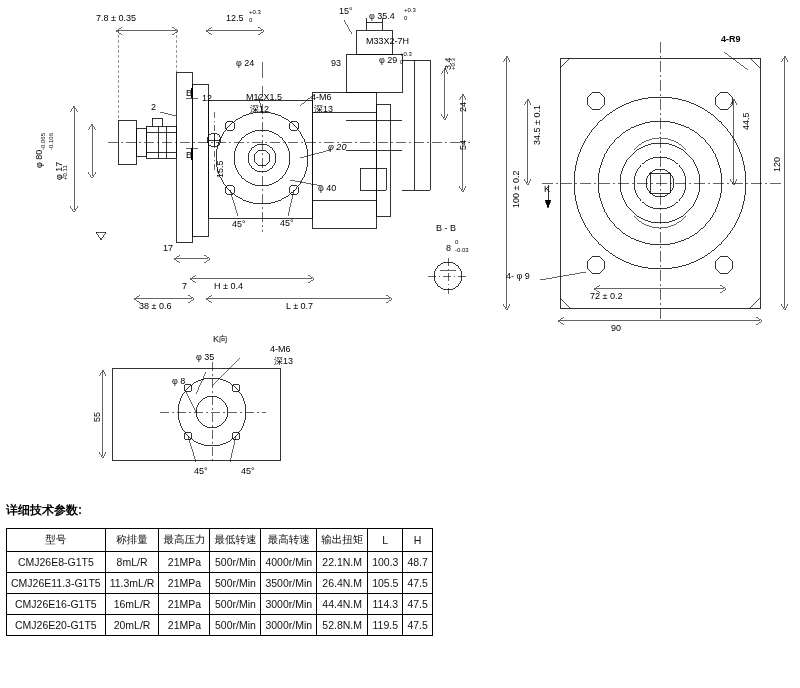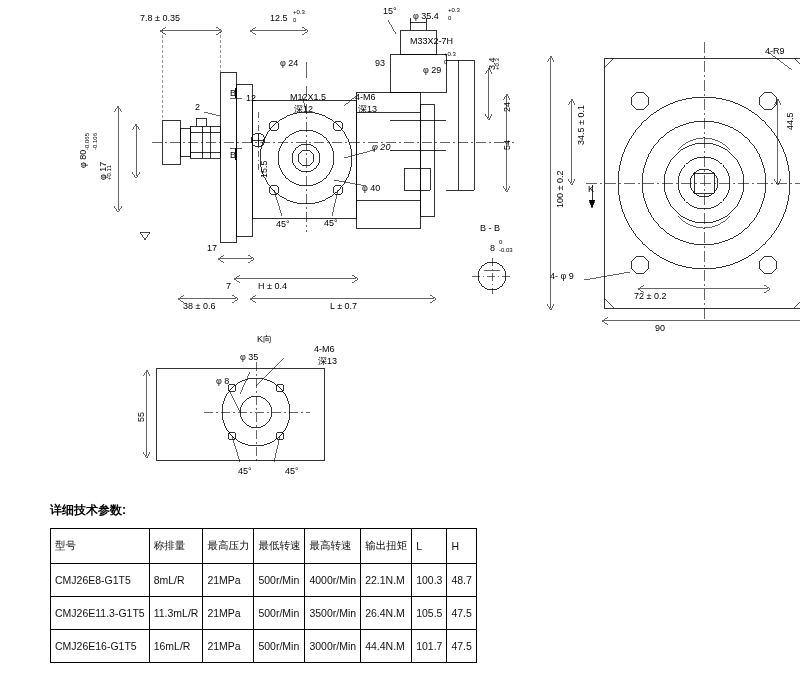--- a/index.html
+++ b/index.html
@@ -13,21 +13,20 @@
     position: relative;
     font-family: "Liberation Sans", sans-serif;
     color: #111;
     overflow: hidden;
   }
   #sheet {
     position: absolute;
     left: 0; top: 0;
     width: 706px;
     height: 688px;
-    margin-left: 44px;
   }
   svg.draw {
     position: absolute;
     left: 0; top: 0;
     width: 800px;
     height: 688px;
   }
   .lbl {
     position: absolute;
     font-family: "Liberation Sans", sans-serif;
@@ -50,22 +49,22 @@
   }
   #spec-table {
     position: absolute;
     left: 6px;
     top: 528px;
     border-collapse: collapse;
     font-size: 10.5px;
   }
   #spec-table th, #spec-table td {
     border: 1px solid #000;
-    padding: 10px 4px;
-    text-align: left;
+    padding: 4px 4px;
+    text-align: center;
     font-weight: normal;
     white-space: nowrap;
     height: 16px;
     box-sizing: border-box;
   }
   #spec-table th { font-weight: normal; }
 </style>
 </head>
 <body>
 
@@ -241,21 +240,21 @@
 
   <div class="lbl" style="left:96px;top:13px;">7.8 ± 0.35</div>
   <div class="lbl" style="left:226px;top:13px;">12.5</div>
   <div class="lbl xs" style="left:249px;top:9px;">+0.3</div>
   <div class="lbl xs" style="left:249px;top:17px;">0</div>
   <div class="lbl" style="left:339px;top:6px;">15°</div>
   <div class="lbl" style="left:369px;top:11px;">φ 35.4</div>
   <div class="lbl xs" style="left:404px;top:7px;">+0.3</div>
   <div class="lbl xs" style="left:404px;top:15px;">0</div>
   <div class="lbl" style="left:366px;top:36px;">M33X2-7H</div>
-  <div class="lbl" style="left:379px;top:65px;">φ 29</div>
+  <div class="lbl" style="left:379px;top:55px;">φ 29</div>
   <div class="lbl xs" style="left:400px;top:51px;">+0.3</div>
   <div class="lbl xs" style="left:400px;top:59px;">0</div>
   <div class="lbl" style="left:331px;top:58px;">93</div>
   <div class="lbl" style="left:236px;top:58px;">φ 24</div>
   <div class="lbl rot90" style="left:443px;top:70px;">3.4</div>
   <div class="lbl xs rot90" style="left:450px;top:70px;">+0.3</div>
   <div class="lbl" style="left:202px;top:93px;">12</div>
   <div class="lbl" style="left:246px;top:92px;">M12X1.5</div>
   <div class="lbl" style="left:250px;top:104px;">深12</div>
   <div class="lbl" style="left:311px;top:92px;">4-M6</div>
@@ -287,21 +286,21 @@
 
   <div class="lbl" style="left:213px;top:334px;">K向</div>
   <div class="lbl" style="left:270px;top:344px;">4-M6</div>
   <div class="lbl" style="left:274px;top:356px;">深13</div>
   <div class="lbl" style="left:196px;top:352px;">φ 35</div>
   <div class="lbl" style="left:172px;top:376px;">φ 8</div>
   <div class="lbl rot90" style="left:92px;top:422px;">55</div>
   <div class="lbl" style="left:194px;top:466px;">45°</div>
   <div class="lbl" style="left:241px;top:466px;">45°</div>
 
-  <div class="lbl" style="left:721px;top:46px;">4-R9</div>
+  <div class="lbl" style="left:721px;top:34px;font-weight:bold;">4-R9</div>
   <div class="lbl rot90" style="left:532px;top:145px;">34.5 ± 0.1</div>
   <div class="lbl rot90" style="left:511px;top:208px;">100 ± 0.2</div>
   <div class="lbl rot90" style="left:741px;top:130px;">44.5</div>
   <div class="lbl rot90" style="left:772px;top:172px;">120</div>
   <div class="lbl" style="left:544px;top:184px;">K</div>
   <div class="lbl" style="left:506px;top:271px;">4- φ 9</div>
   <div class="lbl" style="left:590px;top:291px;">72 ± 0.2</div>
   <div class="lbl" style="left:611px;top:323px;">90</div>
 
   <div id="tbl-title">详细技术参数:</div>
@@ -340,19 +339,29 @@
         <td>105.5</td>
         <td>47.5</td>
       </tr>
       <tr>
         <td>CMJ26E16-G1T5</td>
         <td>16mL/R</td>
         <td>21MPa</td>
         <td>500r/Min</td>
         <td>3000r/Min</td>
         <td>44.4N.M</td>
-        <td>101.7</td>
+        <td>114.3</td>
+        <td>47.5</td>
+      </tr>
+      <tr>
+        <td>CMJ26E20-G1T5</td>
+        <td>20mL/R</td>
+        <td>21MPa</td>
+        <td>500r/Min</td>
+        <td>3000r/Min</td>
+        <td>52.8N.M</td>
+        <td>119.5</td>
         <td>47.5</td>
       </tr>
     </tbody>
   </table>
 
 </div>
 
 </body></html>

